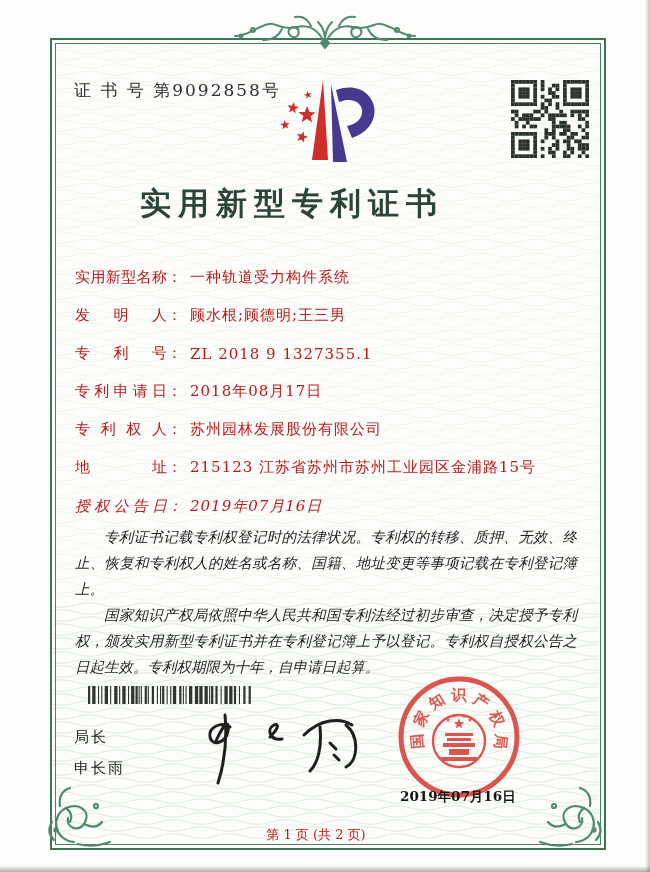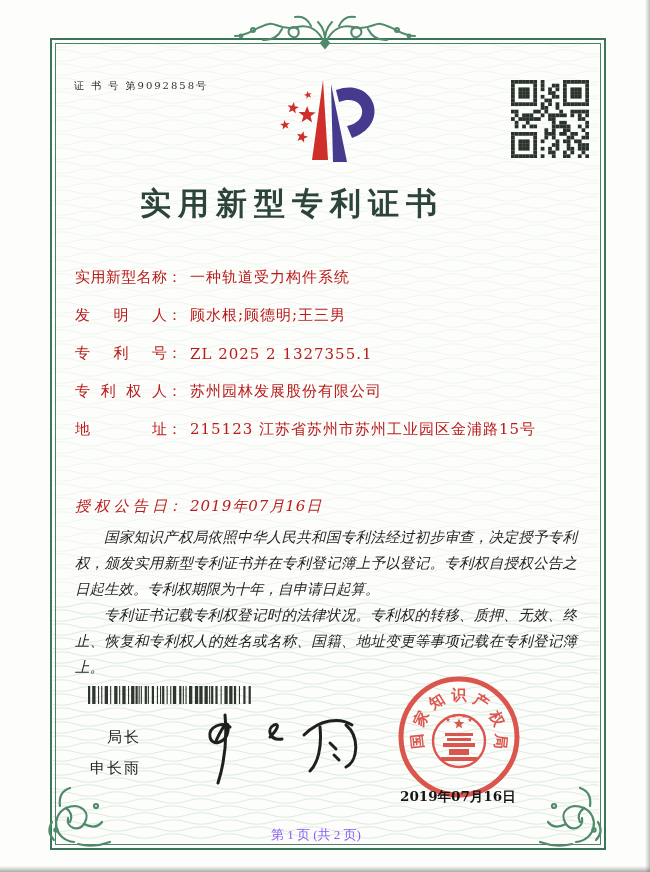--- a/index.html
+++ b/index.html
@@ -12,40 +12,40 @@
   #waves{position:absolute;left:53px;top:41px;z-index:0;}
   
   .frame{position:absolute;left:50px;top:38px;width:552px;height:808px;border:2px solid #3a7657;z-index:1;}
   .frame-inner{position:absolute;inset:3px;border:1px solid #4a8265;}
   
   .orn{position:absolute;z-index:2;}
   #orn-top{left:227px;top:14px;}
   #orn-bl{left:44px;top:786px;}
   #orn-br{left:536px;top:786px;transform:scaleX(-1);}
   
-  .cert-number{position:absolute;left:74px;top:79px;font-size:10px;letter-spacing:2px;color:#2f2f2f;z-index:3;}
+  .cert-number{position:absolute;left:74px;top:79px;font-size:17px;letter-spacing:2px;color:#2f2f2f;z-index:3;}
   #logo{position:absolute;left:262px;top:76px;z-index:3;}
   #qr{position:absolute;left:511px;top:80px;z-index:3;}
   .title{position:absolute;left:0;top:183px;width:584px;text-align:center;font-size:31px;font-weight:600;letter-spacing:7px;color:#2c443a;z-index:3;}
   .fields{position:absolute;left:75px;top:249px;width:480px;z-index:3;}
   .row{height:38px;display:flex;align-items:flex-end;font-size:15px;color:#b91c1c;}
   .jl{display:inline-block;width:92px;text-align:justify;text-align-last:justify;}
   .colon{margin-right:8px;}
   .fvalue{letter-spacing:1px;margin-top:46px;}
   .grant{position:absolute;left:75px;top:478px;width:505px;display:flex;z-index:3;}
   .grant .gleft{width:258px;font-style:italic;}
   .paras{position:absolute;left:75px;top:524px;width:502px;z-index:3;}
   .paras p{margin:0;text-indent:2em;text-align:justify;font-size:14.5px;line-height:26px;color:#1f1f1f;font-style:italic;}
   #barcode{position:absolute;left:88px;top:686px;z-index:3;}
-  .issuer{position:absolute;left:90px;top:728px;z-index:3;font-size:15px;color:#232323;text-align:right;}
+  .issuer{position:absolute;left:74px;top:728px;z-index:3;font-size:15px;color:#232323;}
   .issuer div{margin-bottom:12px;letter-spacing:2px;}
   #signature{position:absolute;left:178px;top:703px;z-index:3;}
   #seal{position:absolute;left:397px;top:675px;z-index:3;opacity:.9;}
   .seal-date{position:absolute;left:400px;top:788px;width:120px;font-size:13.5px;font-weight:700;color:#151515;z-index:4;}
-  .footer{position:absolute;left:0;top:826px;width:632px;text-align:center;font-size:13px;color:#8b5cf6;z-index:3;font-family:Liberation Serif, serif;}
+  .footer{position:absolute;left:0;top:826px;width:632px;text-align:center;font-size:13px;color:#b91c1c;z-index:3;}
 </style>
 </head>
 <body>
 
 <div class="page">
 
   <svg id="waves" width="546" height="802">
       <path d="M-6 4 q14 4.5 28 0 q14 -4.5 28 0 q14 4.5 28 0 q14 -4.5 28 0 q14 4.5 28 0 q14 -4.5 28 0 q14 4.5 28 0 q14 -4.5 28 0 q14 4.5 28 0 q14 -4.5 28 0 q14 4.5 28 0 q14 -4.5 28 0 q14 4.5 28 0 q14 -4.5 28 0 q14 4.5 28 0 q14 -4.5 28 0 q14 4.5 28 0 q14 -4.5 28 0 q14 4.5 28 0 q14 -4.5 28 0" stroke="#bcd9bf" stroke-width="1" fill="none" opacity="0.22"></path>
       <path d="M-6 11 q14 -4.5 28 0 q14 4.5 28 0 q14 -4.5 28 0 q14 4.5 28 0 q14 -4.5 28 0 q14 4.5 28 0 q14 -4.5 28 0 q14 4.5 28 0 q14 -4.5 28 0 q14 4.5 28 0 q14 -4.5 28 0 q14 4.5 28 0 q14 -4.5 28 0 q14 4.5 28 0 q14 -4.5 28 0 q14 4.5 28 0 q14 -4.5 28 0 q14 4.5 28 0 q14 -4.5 28 0 q14 4.5 28 0" stroke="#bcd9bf" stroke-width="1" fill="none" opacity="0.22"></path>
       <path d="M-6 18 q14 4.5 28 0 q14 -4.5 28 0 q14 4.5 28 0 q14 -4.5 28 0 q14 4.5 28 0 q14 -4.5 28 0 q14 4.5 28 0 q14 -4.5 28 0 q14 4.5 28 0 q14 -4.5 28 0 q14 4.5 28 0 q14 -4.5 28 0 q14 4.5 28 0 q14 -4.5 28 0 q14 4.5 28 0 q14 -4.5 28 0 q14 4.5 28 0 q14 -4.5 28 0 q14 4.5 28 0 q14 -4.5 28 0" stroke="#bcd9bf" stroke-width="1" fill="none" opacity="0.22"></path>
@@ -453,42 +453,46 @@
     <div class="row">
       <span class="flabel"><span class="jl">实用新型名称</span><span class="colon">：</span></span>
       <span class="fvalue">一种轨道受力构件系统</span>
     </div>
     <div class="row">
       <span class="flabel"><span class="jl">发明人</span><span class="colon">：</span></span>
       <span class="fvalue">顾水根;顾德明;王三男</span>
     </div>
     <div class="row">
       <span class="flabel"><span class="jl">专利号</span><span class="colon">：</span></span>
-      <span class="fvalue">ZL 2025 2 1327355.1</span>
+      <span class="fvalue">ZL 2018 9 1327355.1</span>
+    </div>
+    <div class="row">
+      <span class="flabel"><span class="jl">专利申请日</span><span class="colon">：</span></span>
+      <span class="fvalue">2018年08月17日</span>
     </div>
     <div class="row">
       <span class="flabel"><span class="jl">专利权人</span><span class="colon">：</span></span>
       <span class="fvalue">苏州园林发展股份有限公司</span>
     </div>
     <div class="row">
       <span class="flabel"><span class="jl">地址</span><span class="colon">：</span></span>
       <span class="fvalue">215123 江苏省苏州市苏州工业园区金浦路15号</span>
     </div>
   </div>
 
   <div class="grant">
     <div class="gleft row">
       <span class="flabel"><span class="jl">授权公告日</span><span class="colon">：</span></span>
       <span class="fvalue">2019年07月16日</span>
     </div>
   </div>
 
   <div class="paras">
+    <p>专利证书记载专利权登记时的法律状况。专利权的转移、质押、无效、终止、恢复和专利权人的姓名或名称、国籍、地址变更等事项记载在专利登记簿上。</p>
     <p>国家知识产权局依照中华人民共和国专利法经过初步审查，决定授予专利权，颁发实用新型专利证书并在专利登记簿上予以登记。专利权自授权公告之日起生效。专利权期限为十年，自申请日起算。</p>
-    <p>专利证书记载专利权登记时的法律状况。专利权的转移、质押、无效、终止、恢复和专利权人的姓名或名称、国籍、地址变更等事项记载在专利登记簿上。</p>
   </div>
 
   <svg id="barcode" width="168" height="18">
       <rect x="0.0" y="0" width="2.2" height="18" fill="#2f352f"></rect>
       <rect x="4.2" y="0" width="3.3" height="18" fill="#2f352f"></rect>
       <rect x="10.0" y="0" width="1.1" height="18" fill="#2f352f"></rect>
       <rect x="13.2" y="0" width="1.1" height="18" fill="#2f352f"></rect>
       <rect x="16.7" y="0" width="3.3" height="18" fill="#2f352f"></rect>
       <rect x="22.1" y="0" width="1.1" height="18" fill="#2f352f"></rect>
       <rect x="26.2" y="0" width="3.3" height="18" fill="#2f352f"></rect>

